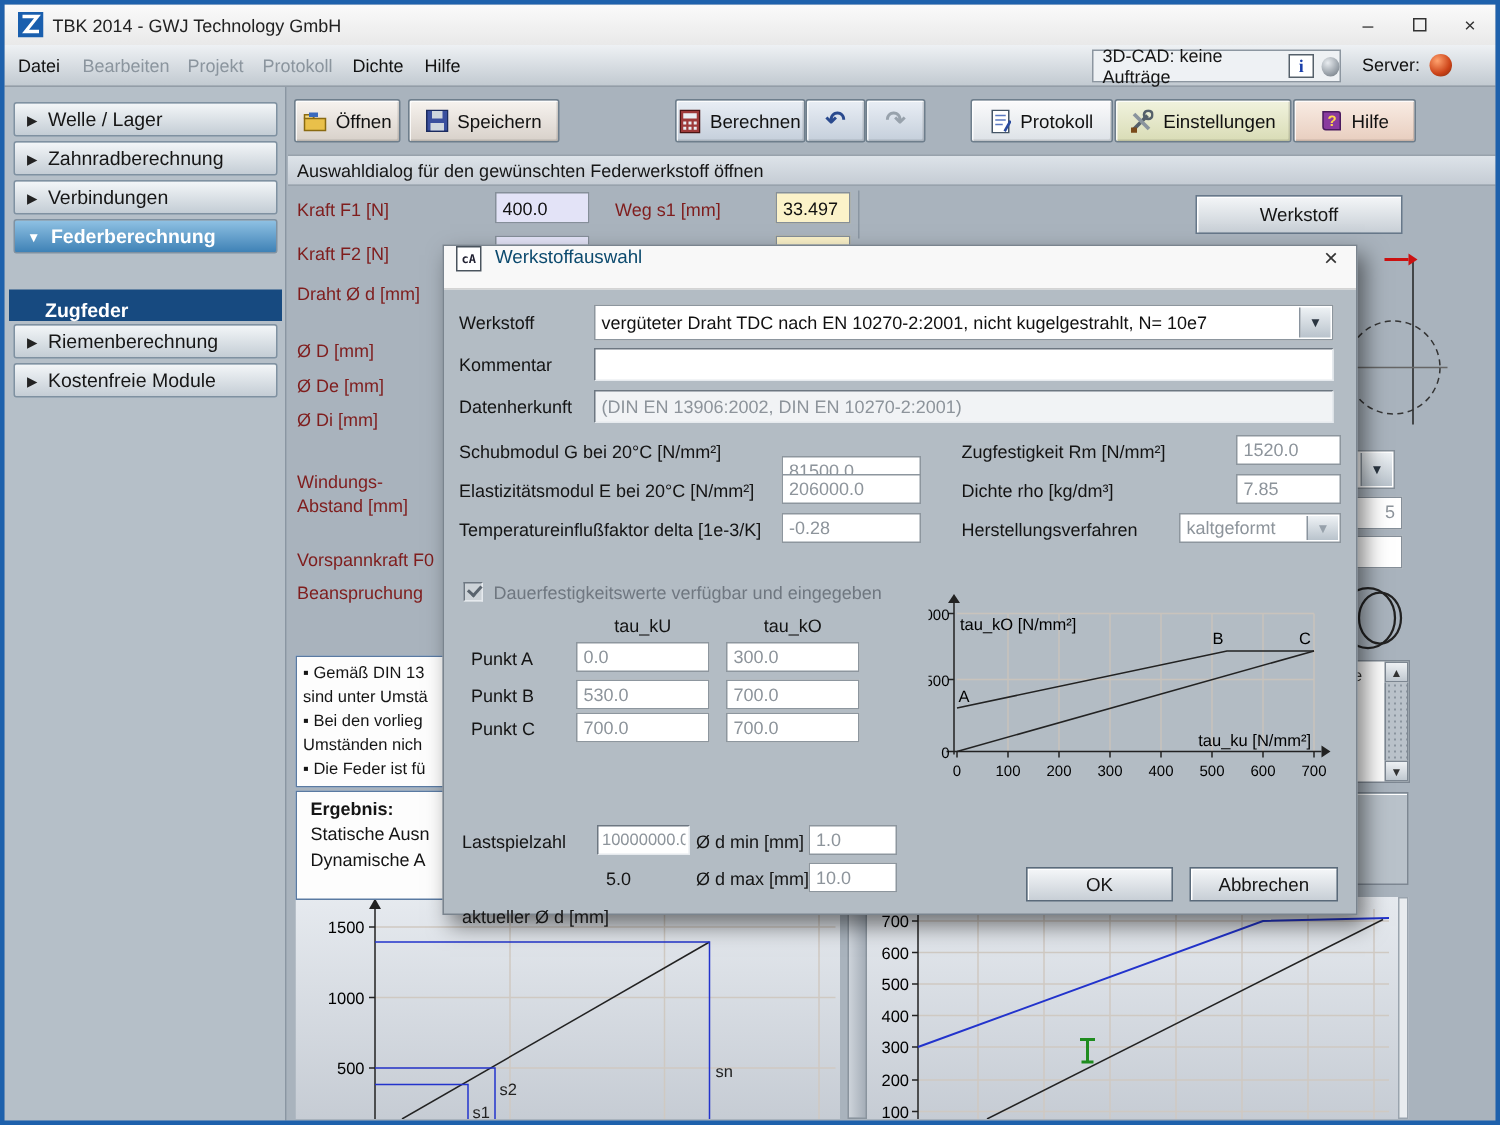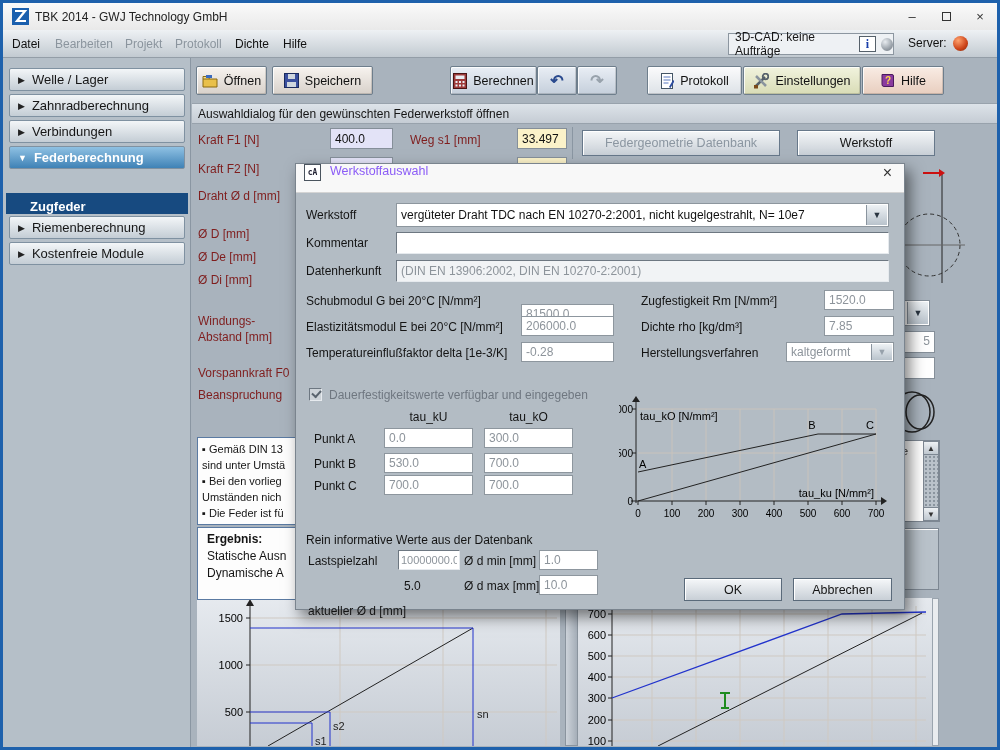--- a/index.html
+++ b/index.html
@@ -251,23 +251,20 @@
   <span class="lbl" style="left:198px;top:189px;">Draht Ø d [mm]</span>
   <span class="lbl" style="left:198px;top:227px;">Ø D [mm]</span>
   <span class="lbl" style="left:198px;top:250px;">Ø De [mm]</span>
   <span class="lbl" style="left:198px;top:273px;">Ø Di [mm]</span>
   <span class="lbl" style="left:198px;top:314px;">Windungs-</span>
   <span class="lbl" style="left:198px;top:330px;">Abstand [mm]</span>
   <span class="lbl" style="left:198px;top:366px;">Vorspannkraft F0</span>
   <span class="lbl" style="left:198px;top:388px;">Beanspruchung</span>
 
   <div class="abs" style="left:572px;top:127px;width:1px;height:32px;background:#8a96a2;z-index:2;"></div>
-  <div class="pbtn dis" style="left:582px;top:130px;width:198px;">
-    <span>Federgeometrie Datenbank</span>
-  </div>
   <div class="pbtn" style="left:797px;top:130px;width:138px;">
     <span>Werkstoff</span>
   </div>
 
   <svg class="abs" style="left:893px;top:165px;z-index:2;" width="75" height="125">
     <line x1="49" y1="8" x2="49" y2="118" stroke="#222"></line>
     <line x1="30" y1="8" x2="46" y2="8" stroke="#cc1111" stroke-width="2"></line>
     <polygon points="46,4 46,12 52,8" fill="#cc1111"></polygon>
     <circle cx="36" cy="80" r="31" fill="none" stroke="#333" stroke-dasharray="4 3"></circle>
     <line x1="2" y1="80" x2="72" y2="80" stroke="#666"></line>
@@ -389,21 +386,21 @@
       <line x1="147" y1="95" x2="147" y2="110"></line>
         <line x1="142" y1="95" x2="152" y2="95"></line>
         <line x1="143" y1="110" x2="151" y2="110"></line>
     </g>
   </svg>
   <div class="abs" style="left:932px;top:598px;width:7px;height:148px;background:#e9ecef;border:1px solid #9aa4ae;z-index:1;"></div>
 
   <div class="dialog">
     <div class="dlg-title">
       <span class="dlg-icon">cA</span>
-      <span style="margin-left:9px;font-size:12.5px;color:#8b5cf6;">Werkstoffauswahl</span>
+      <span style="margin-left:9px;font-size:12.5px;color:#0c4a6e;">Werkstoffauswahl</span>
       <span class="dlg-x">×</span>
     </div>
 
     <span class="dl" style="left:10px;top:44px;">Werkstoff</span>
     <div class="df dark" style="left:100px;top:39px;width:493px;height:24px;padding-top:4px;">
       <span>vergüteter Draht TDC nach EN 10270-2:2001, nicht kugelgestrahlt, N= 10e7</span>
       <span class="combo-arrow">▼</span>
     </div>
 
     <span class="dl" style="left:10px;top:72px;">Kommentar</span>
@@ -487,21 +484,20 @@
       <text x="257" y="121" font-size="10" text-anchor="middle">700</text>
       <text x="21" y="24" font-size="11">tau_kO [N/mm²]</text>
       <text x="255" y="101" font-size="11" text-anchor="end">tau_ku [N/mm²]</text>
       <polyline points="19,76 199,38 257,38" fill="none" stroke="#222"></polyline>
       <line x1="19" y1="105" x2="257" y2="38" stroke="#222"></line>
       <text x="20" y="72" font-size="11">A</text>
       <text x="193" y="33" font-size="11" text-anchor="middle">B</text>
       <text x="251" y="33" font-size="11" text-anchor="middle">C</text>
     </svg>
 
-    <span class="dl" style="left:10px;top:369px;">Rein informative Werte aus der Datenbank</span>
 
     <span class="dl" style="left:12px;top:390px;">Lastspielzahl</span>
     <input class="df" style="left: 102px; top: 386px; width: 62px; height: 20px; font-size: 11px; padding: 2px; border-color: rgb(109, 119, 129) rgb(230, 234, 238) rgb(230, 234, 238) rgb(109, 119, 129);" readonly="" value="10000000.0">
     <span class="dl" style="left:168px;top:390px;">Ø d min [mm]</span>
     <input class="df" style="left: 243px; top: 386px; width: 59px; height: 20px;" readonly="" value="1.0">
 
     <span class="dl" style="left:12px;top:415px;margin-top:25px;">aktueller Ø d [mm]</span>
     <span class="dl" style="left:108px;top:415px;">5.0</span>
     <span class="dl" style="left:168px;top:415px;">Ø d max [mm]</span>
     <input class="df" style="left: 243px; top: 411px; width: 59px; height: 20px;" readonly="" value="10.0">

